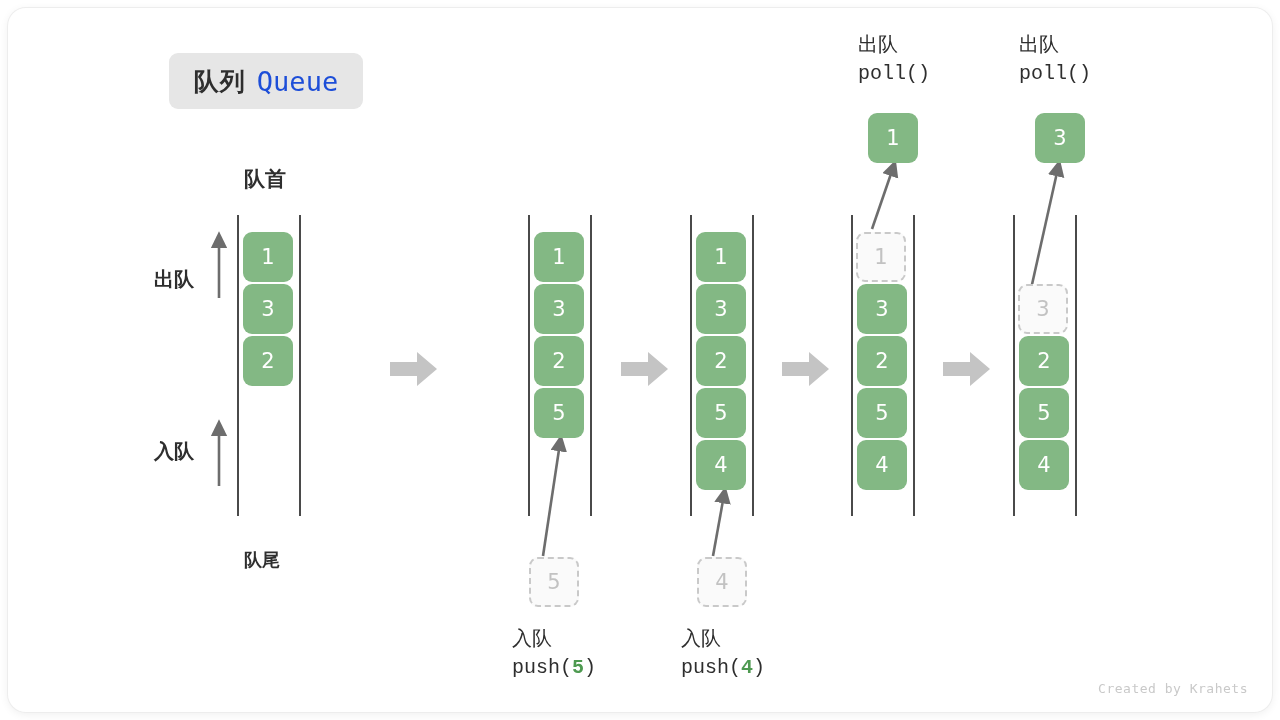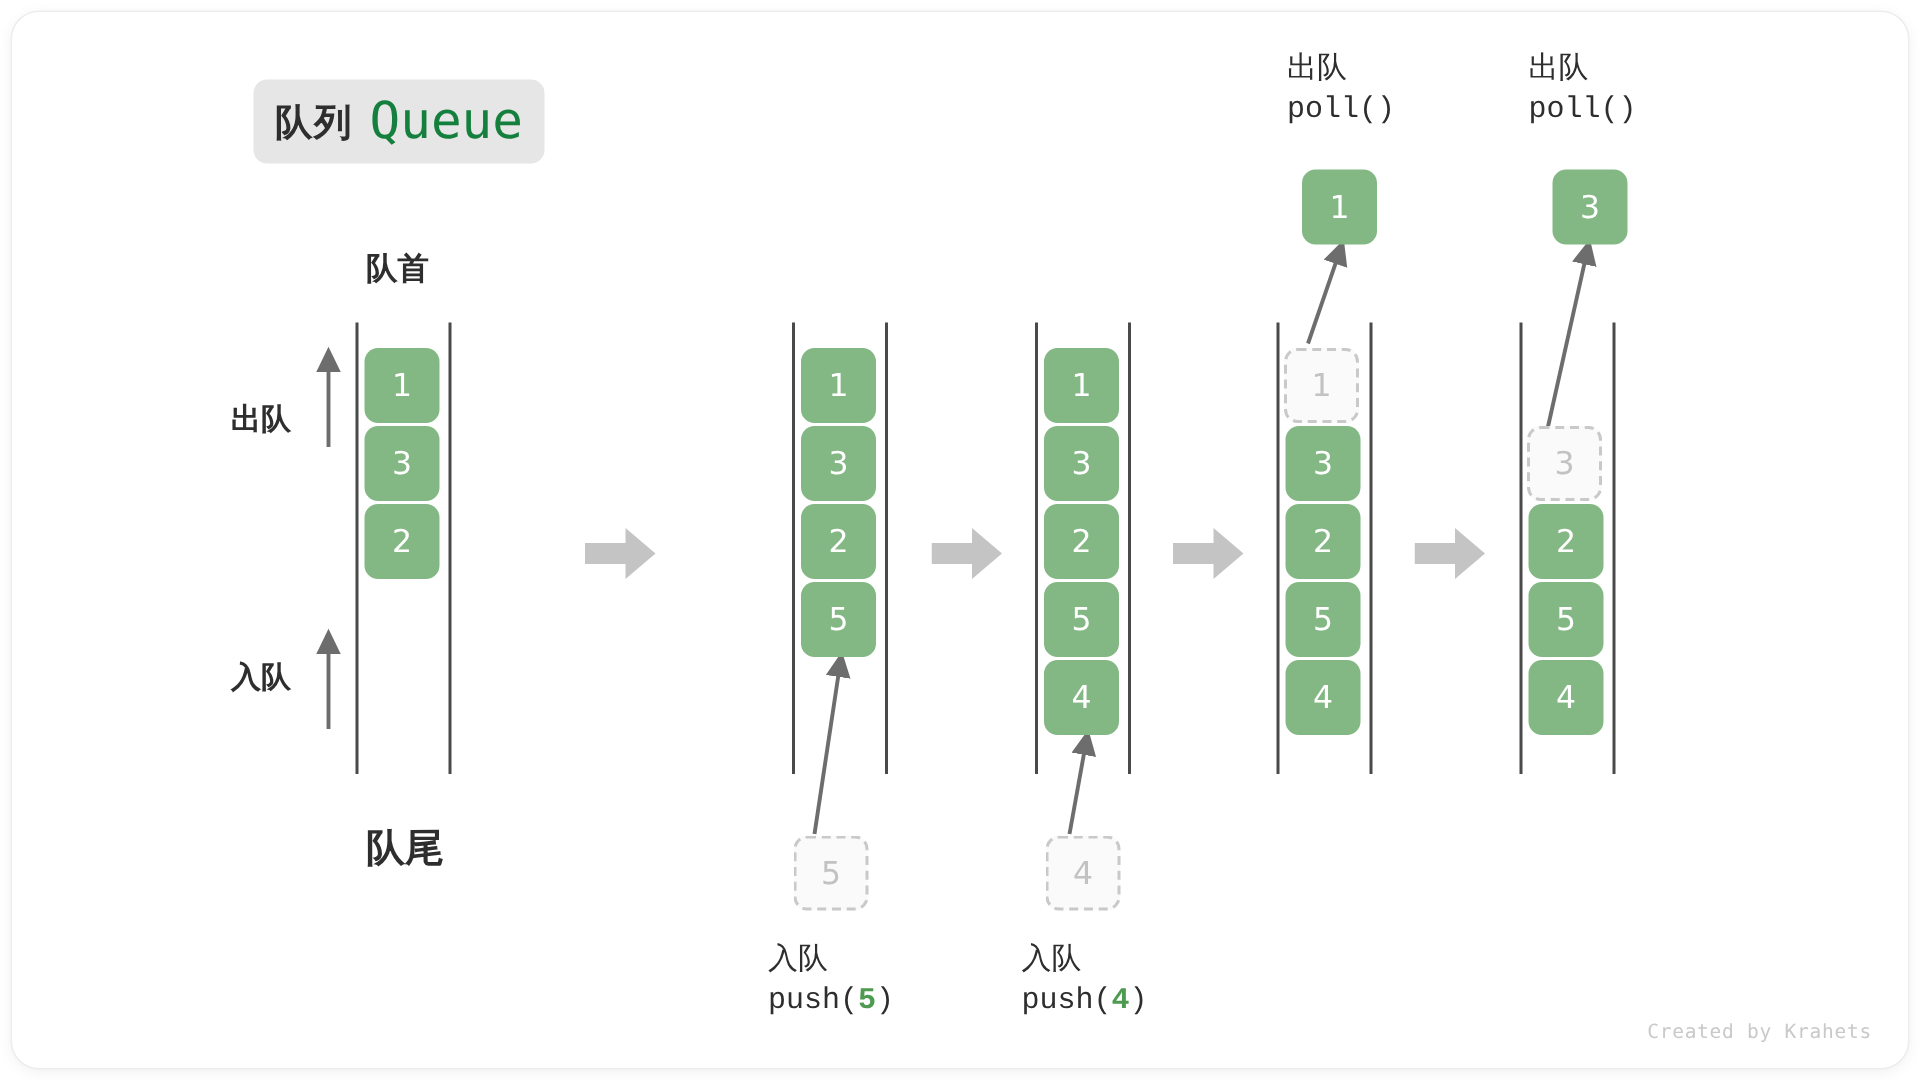--- a/index.html
+++ b/index.html
@@ -35,33 +35,33 @@
     justify-content: center;
     gap: 11px;
   }
   #title-badge .cn {
     font-family: Liberation Sans, sans-serif;
     font-size: 25px; font-weight: bold; color: #2e2e2e;
     letter-spacing: 1px;
   }
   #title-badge .en {
     font-family: "DejaVu Sans Mono", "Liberation Mono", monospace;
-    font-size: 34px; color: #15803d;
+    font-size: 27px; color: #1d4ed8;
   }
 
   
   .cn-bold {
     font-family: Liberation Sans, sans-serif;
     font-weight: bold;
     color: #2e2e2e;
     white-space: nowrap;
   }
 
   #label-front { left: 236px; top: 157px; font-size: 21px; }
-  #label-rear  { left: 236px; top: 540px; font-size: 26px; }
+  #label-rear  { left: 236px; top: 540px; font-size: 18px; }
   #label-dequeue { left: 146px; top: 258px; font-size: 20px; }
   #label-enqueue { left: 146px; top: 430px; font-size: 20px; }
 
   
   .rail {
     width: 2px;
     background: #4a4a4a;
     top: 207px;
     height: 301px;
   }

